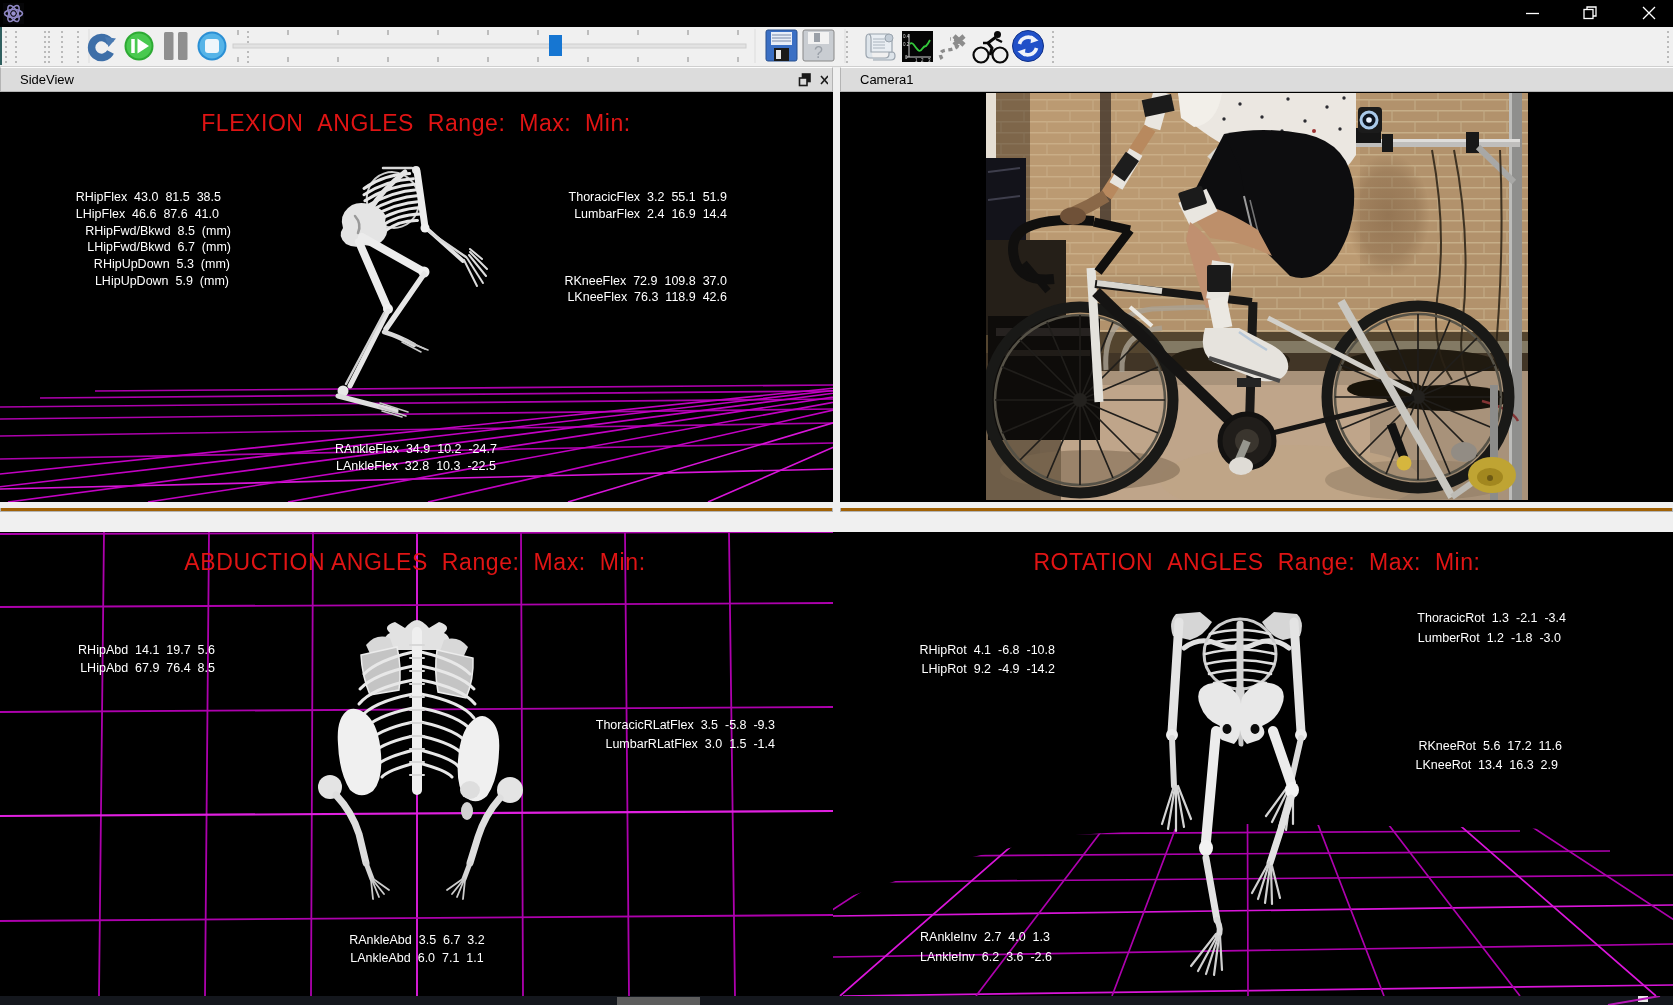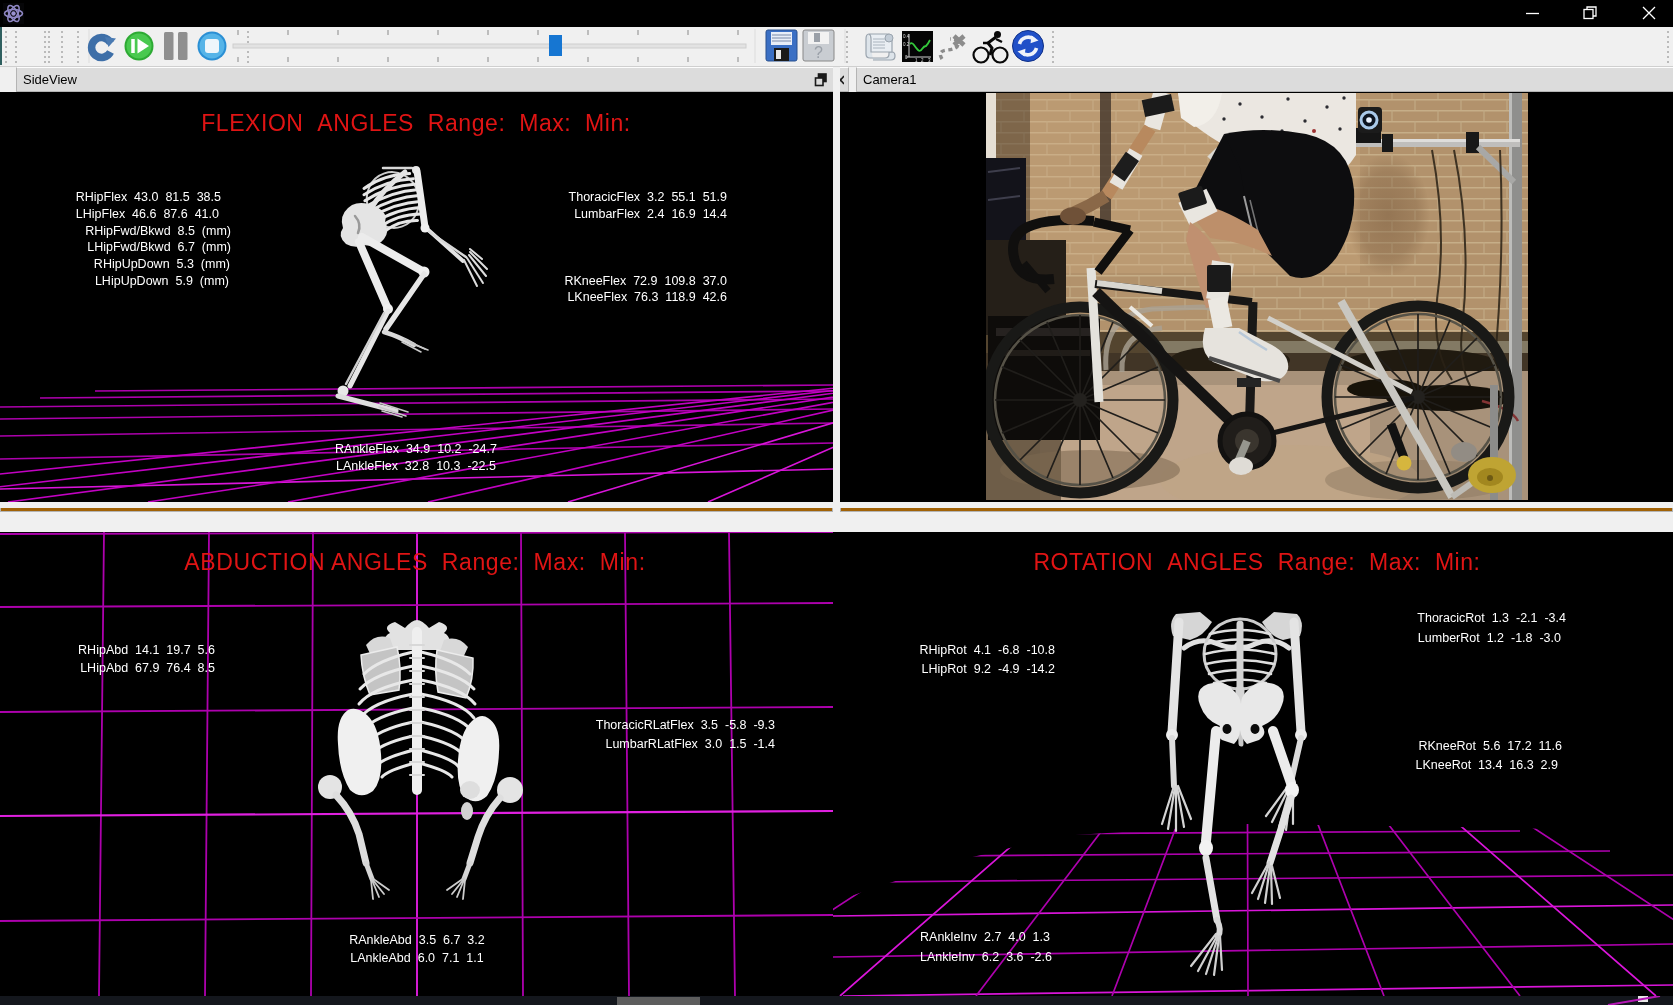--- a/index.html
+++ b/index.html
@@ -1,21 +1,21 @@
 <!DOCTYPE html>
 <html><head>
 <meta charset="utf-8">
 <style>
 html,body{margin:0;padding:0;background:#000;}
 *{box-sizing:border-box;}
 #root{position:relative;width:1673px;height:1005px;background:#f0f0f0;font-family:"Liberation Sans",sans-serif;overflow:hidden;}
 .abs{position:absolute;}
 #titlebar{left:0;top:0;width:1673px;height:27px;background:#000;}
 #toolbar{left:0;top:27px;width:1673px;height:40px;background:#f0f0f0;border-bottom:1px solid #cfcfcf;}
-.phead{top:67px;height:25px;background:#dcdcdc;border:1px solid #b4b4b4;border-top:1px solid #fdfdfd;color:#000;font-size:13px;line-height:24px;padding-left:6px;margin-left:16px;}
+.phead{top:67px;height:25px;background:#dcdcdc;border:1px solid #b4b4b4;border-top:1px solid #fdfdfd;color:#000;font-size:13px;line-height:24px;padding-left:19px;}
 .phead2{top:488px;height:24px;background:#a16207;border:1px solid #b4b4b4;border-top:1px solid #fdfdfd;color:#000;font-size:13px;line-height:23px;padding-left:6px;}
 #vsplit{left:833px;top:67px;width:7px;height:929px;background:#f0f0f0;}
 #hsplit{left:0;top:502px;width:1673px;height:6px;background:#f0f0f0;}
 #bottomstrip{left:0;top:996px;width:1673px;height:9px;background:#14171d;}
 svg{display:block;}
 </style>
 </head>
 <body>
 <div id="root">
   <div class="abs" id="titlebar">

